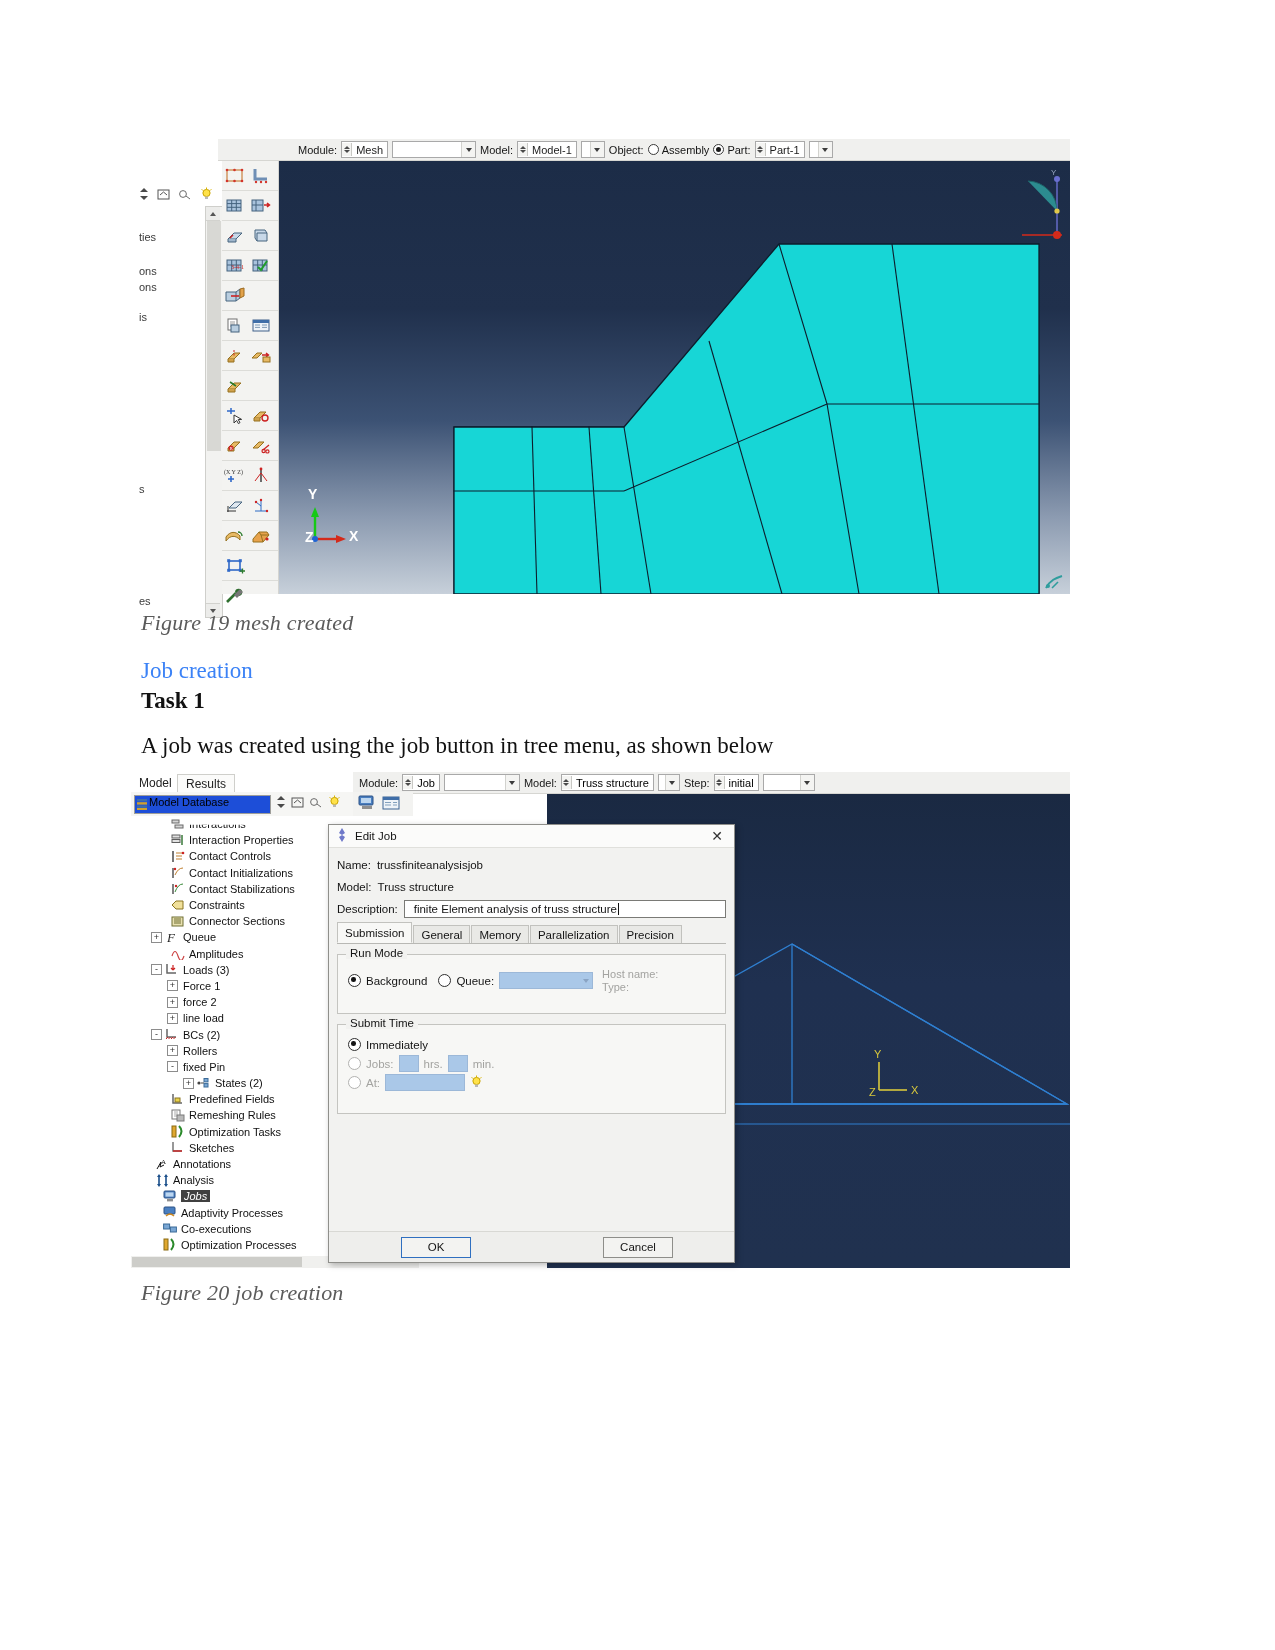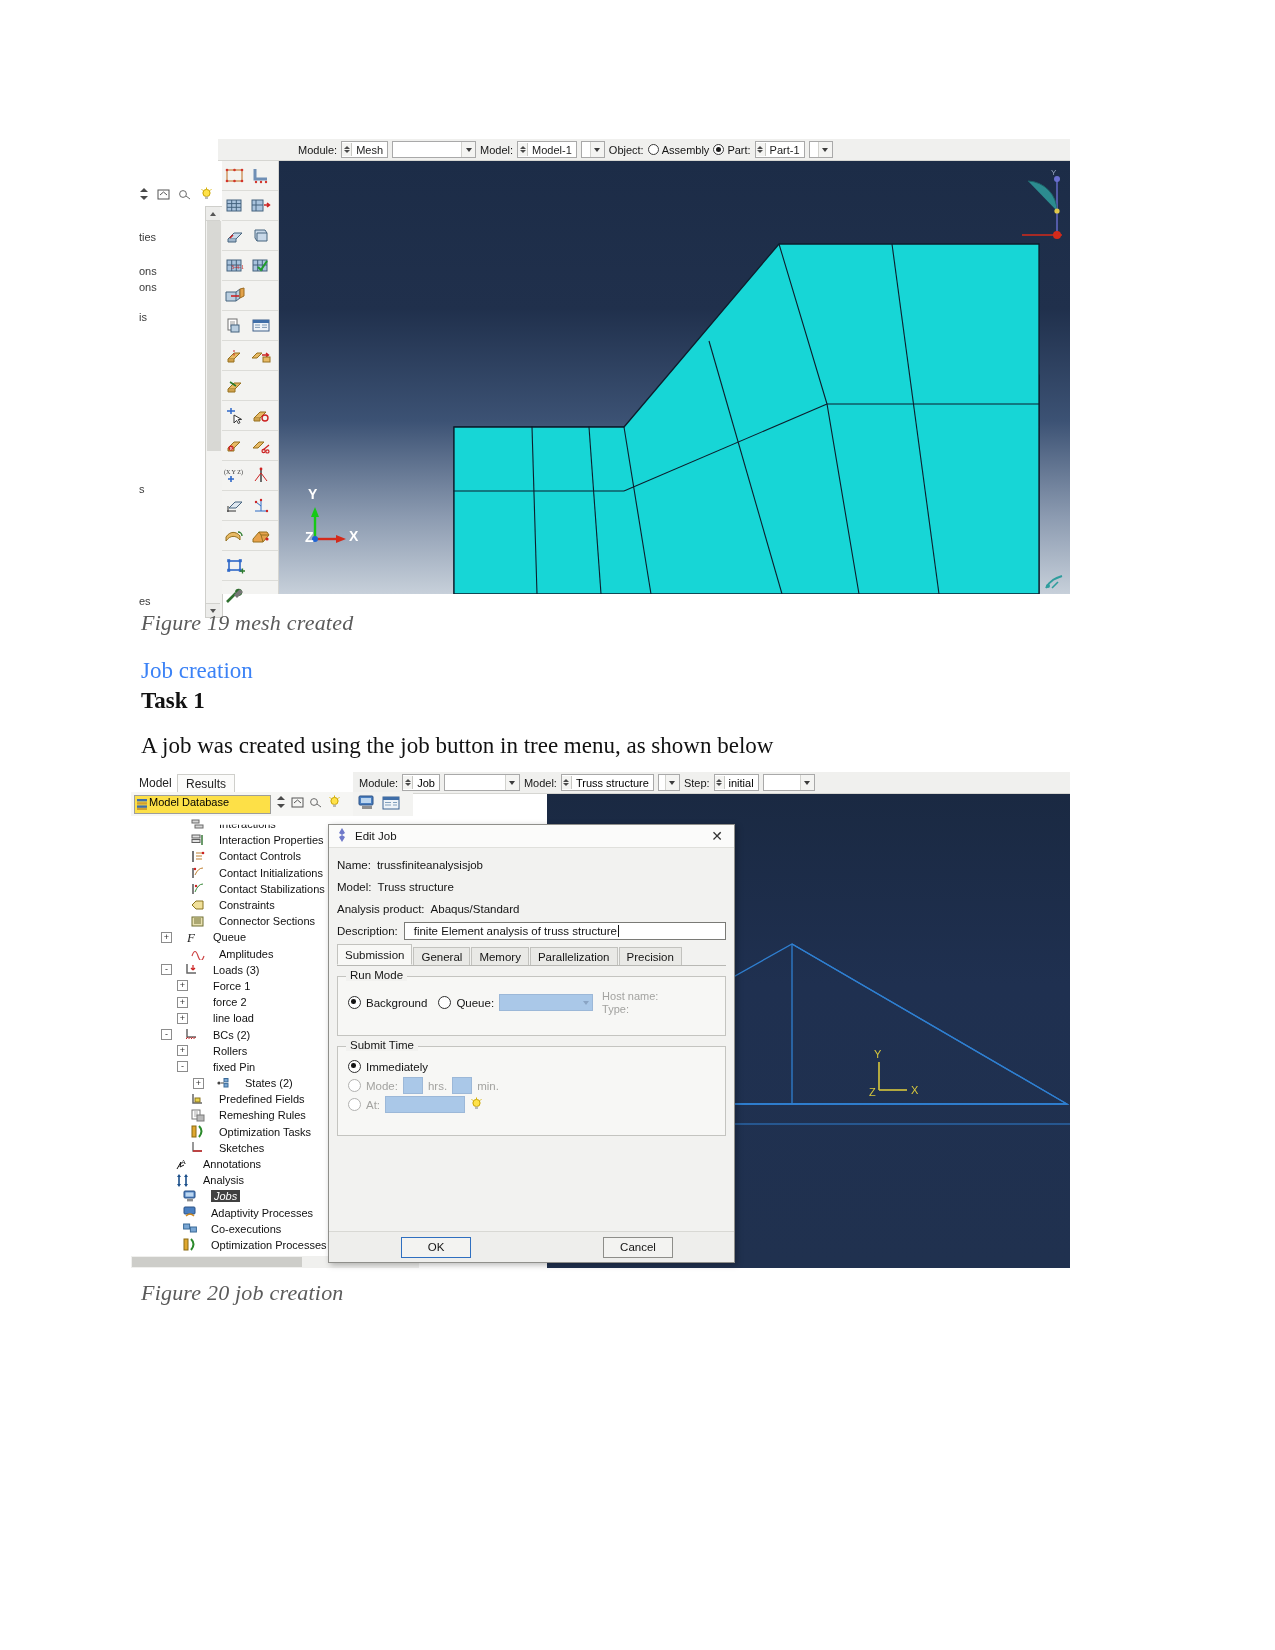--- a/index.html
+++ b/index.html
@@ -138,34 +138,34 @@
     border-bottom:1px solid #d6d6d2;display:flex;align-items:center;gap:4px;
     padding-left:6px;box-sizing:border-box;
     font-family:"Liberation Sans",sans-serif;font-size:11px;
   }
 
   .f2-dbbar{
     position:absolute;left:0;top:20px;width:222px;height:24px;background:#f6f6f4;
     display:flex;align-items:center;gap:5px;padding-left:3px;box-sizing:border-box;
   }
   .db-combo{
-    display:flex;align-items:stretch;width:135px;height:17px;border:1px solid #9e9e9a;background:#fde047;
+    display:flex;align-items:stretch;width:135px;height:17px;border:1px solid #9e9e9a;background:#1d4ed8;
     font-family:"Liberation Sans",sans-serif;font-size:11px;
   }
   .f2-toolbar2{
     position:absolute;left:222px;top:20px;width:60px;height:26px;
     background:#f3f3f1;display:flex;align-items:center;gap:4px;padding-left:4px;box-sizing:border-box;
   }
 
   .f2-tree{
     position:absolute;left:0;top:44px;width:288px;height:440px;background:#fff;
     font-family:"Liberation Sans",sans-serif;font-size:11px;color:#101010;
     overflow:hidden;
   }
-  .trow{position:relative;height:16.2px;display:flex;align-items:center;white-space:nowrap;gap:10px;}
+  .trow{position:relative;height:16.2px;display:flex;align-items:center;white-space:nowrap;}
   .tbox{
     width:9px;height:9px;border:1px solid #8c8c8c;background:#fff;
     display:inline-flex;align-items:center;justify-content:center;
     font-size:9px;line-height:7px;color:#333;margin-right:3px;flex:none;
   }
   .tspacer{display:inline-block;flex:none;}
   .ticon-s{width:14px;height:13px;margin-right:4px;flex:none;display:inline-block;}
   .tlabel{flex:none;}
   .tlabel.sel{background:#404040;color:#fff;padding:0 3px;font-style:italic;}
 
@@ -1043,24 +1043,20 @@
     <div class="dlg-body">
       <div class="dlg-line">
         <span class="k">Name:</span>
         <span>trussfiniteanalysisjob</span>
       </div>
       <div class="dlg-line">
         <span class="k">Model:</span>
         <span>Truss structure</span>
       </div>
       <div class="dlg-line">
-        <span class="k">Analysis product:</span>
-        <span>Abaqus/Standard</span>
-      </div>
-      <div class="dlg-line">
         <span class="k">Description:</span>
         <span class="desc-input">
           <span>finite Element analysis of truss structure</span>
             <i class="caret"></i>
         </span>
       </div>
 
       <div class="tabs">
         <div class="tab sel">
             <span>Submission</span>
@@ -1101,21 +1097,21 @@
       </div>
 
       <div class="gbox" style="height:70px">
         <span class="lg">Submit Time</span>
         <div class="rrow">
           <span class="r on"></span>
             <span>Immediately</span>
         </div>
         <div class="rrow dim">
           <span class="r dim"></span>
-          <span>Mode:</span>
+          <span>Jobs:</span>
           <span class="bluefield" style="width:18px"></span>
           <span>hrs.</span>
           <span class="bluefield" style="width:18px"></span>
           <span>min.</span>
         </div>
         <div class="rrow dim">
           <span class="r dim"></span>
           <span>At:</span>
           <span class="bluefield" style="width:78px"></span>
           <span>

